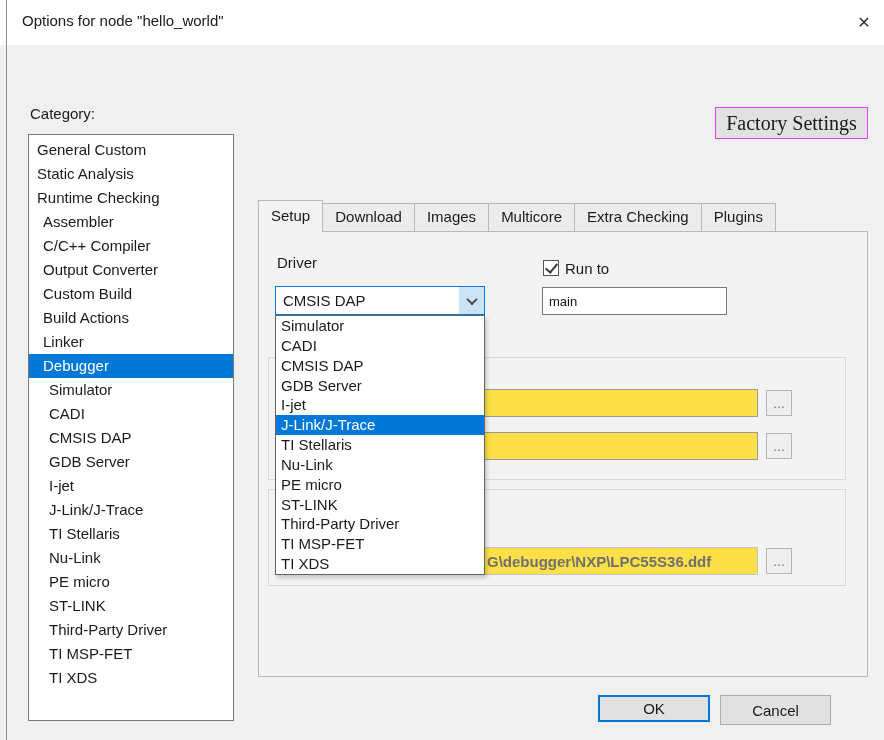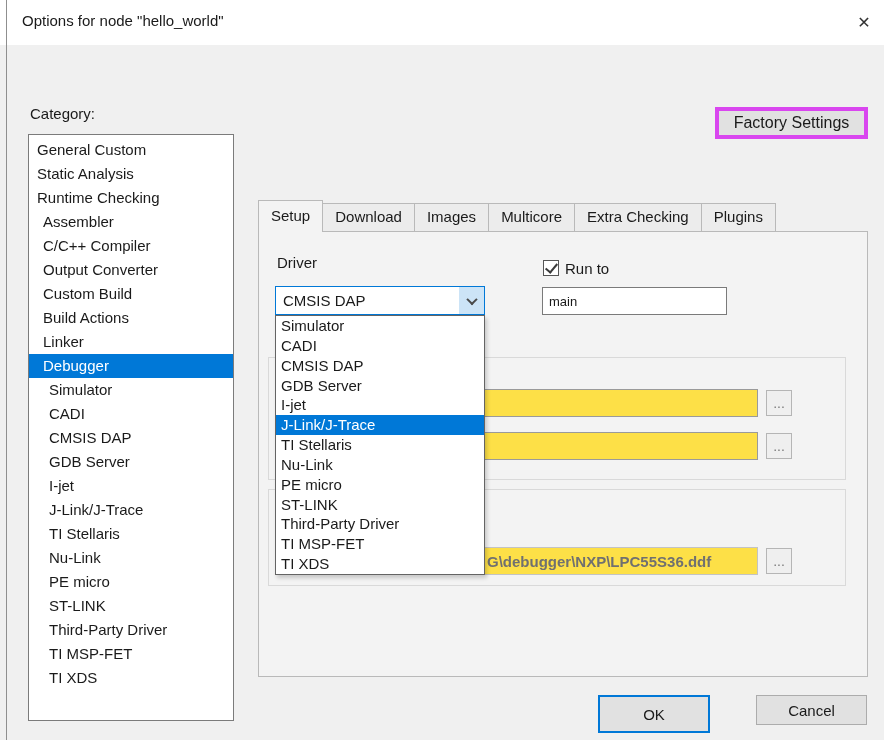--- a/index.html
+++ b/index.html
@@ -19,22 +19,22 @@
   .cat-label { position:absolute; left:30px; top:105px; font-size:15px; }
   .cat-list { position:absolute; left:28px; top:134px; width:206px; height:587px;
               background:#fff; border:1px solid #7b7b7b; padding-top:3px; overflow:hidden; }
   .cat-item { height:24px; line-height:24px; font-size:15px; padding-left:8px; white-space:nowrap; cursor:default; }
   .cat-item.ind1 { padding-left:14px; }
   .cat-item.ind2 { padding-left:20px; }
   .cat-item.selected { background:var(--sel); color:#fff; }
 
   
   .factory-btn { position:absolute; left:715px; top:107px; width:153px; height:32px;
-                 background:#e1e1e1; border:4px solid #d946ef; font-family:Liberation Sans, sans-serif;
-                 font-size:16px; color:#1a1a1a; cursor:pointer; }
+                 background:#e1e1e1; border:1px solid #d946ef; font-family:Liberation Serif, serif;
+                 font-size:20px; color:#1a1a1a; cursor:pointer; }
 
   
   .tab-strip { position:absolute; left:258px; top:200px; height:31px; display:flex; align-items:flex-end; }
   .tab { height:28px; line-height:26px; padding:0 12px; font-size:15px; background:#ececec;
          border:1px solid #b9b9b9; border-bottom:none; margin-right:-1px; cursor:pointer; white-space:nowrap; }
   .tab.active { height:32px; line-height:30px; background:#f3f3f3; position:relative; z-index:4; margin-bottom:-1px; }
 
   .tab-page { position:absolute; left:258px; top:231px; width:610px; height:446px;
               border:1px solid #b9b9b9; background:#f3f3f3; }
 
@@ -77,22 +77,22 @@
 
   
   .dd-list { position:absolute; left:275px; top:315px; width:210px; background:#fff;
              border:1px solid #646464; z-index:10; box-shadow:2px 3px 4px rgba(0,0,0,0.18); }
   .dd-item { height:19.85px; line-height:19.85px; font-size:15px; padding-left:5px; white-space:nowrap; cursor:default; }
   .dd-item.hl { background:var(--sel); color:#fff; }
 
   
   .btn { position:absolute; background:#e1e1e1; font-family:"Liberation Sans",sans-serif; font-size:15px;
          color:#1a1a1a; cursor:pointer; }
-  .ok-btn { left:598px; top:695px; width:112px; height:38px; border:2px solid var(--sel); }
-  .cancel-btn { left:720px; top:695px; width:111px; height:30px; border:1px solid #acacac;margin-left:36px; }
+  .ok-btn { left:598px; top:695px; width:112px; height:27px; border:2px solid var(--sel); }
+  .cancel-btn { left:720px; top:695px; width:111px; height:30px; border:1px solid #acacac; }
 </style>
 </head>
 <body>
 
 <div class="win">
 
   <div class="titlebar">
     <span class="title">Options for node "hello_world"</span>
     <span class="close">✕</span>
   </div>

